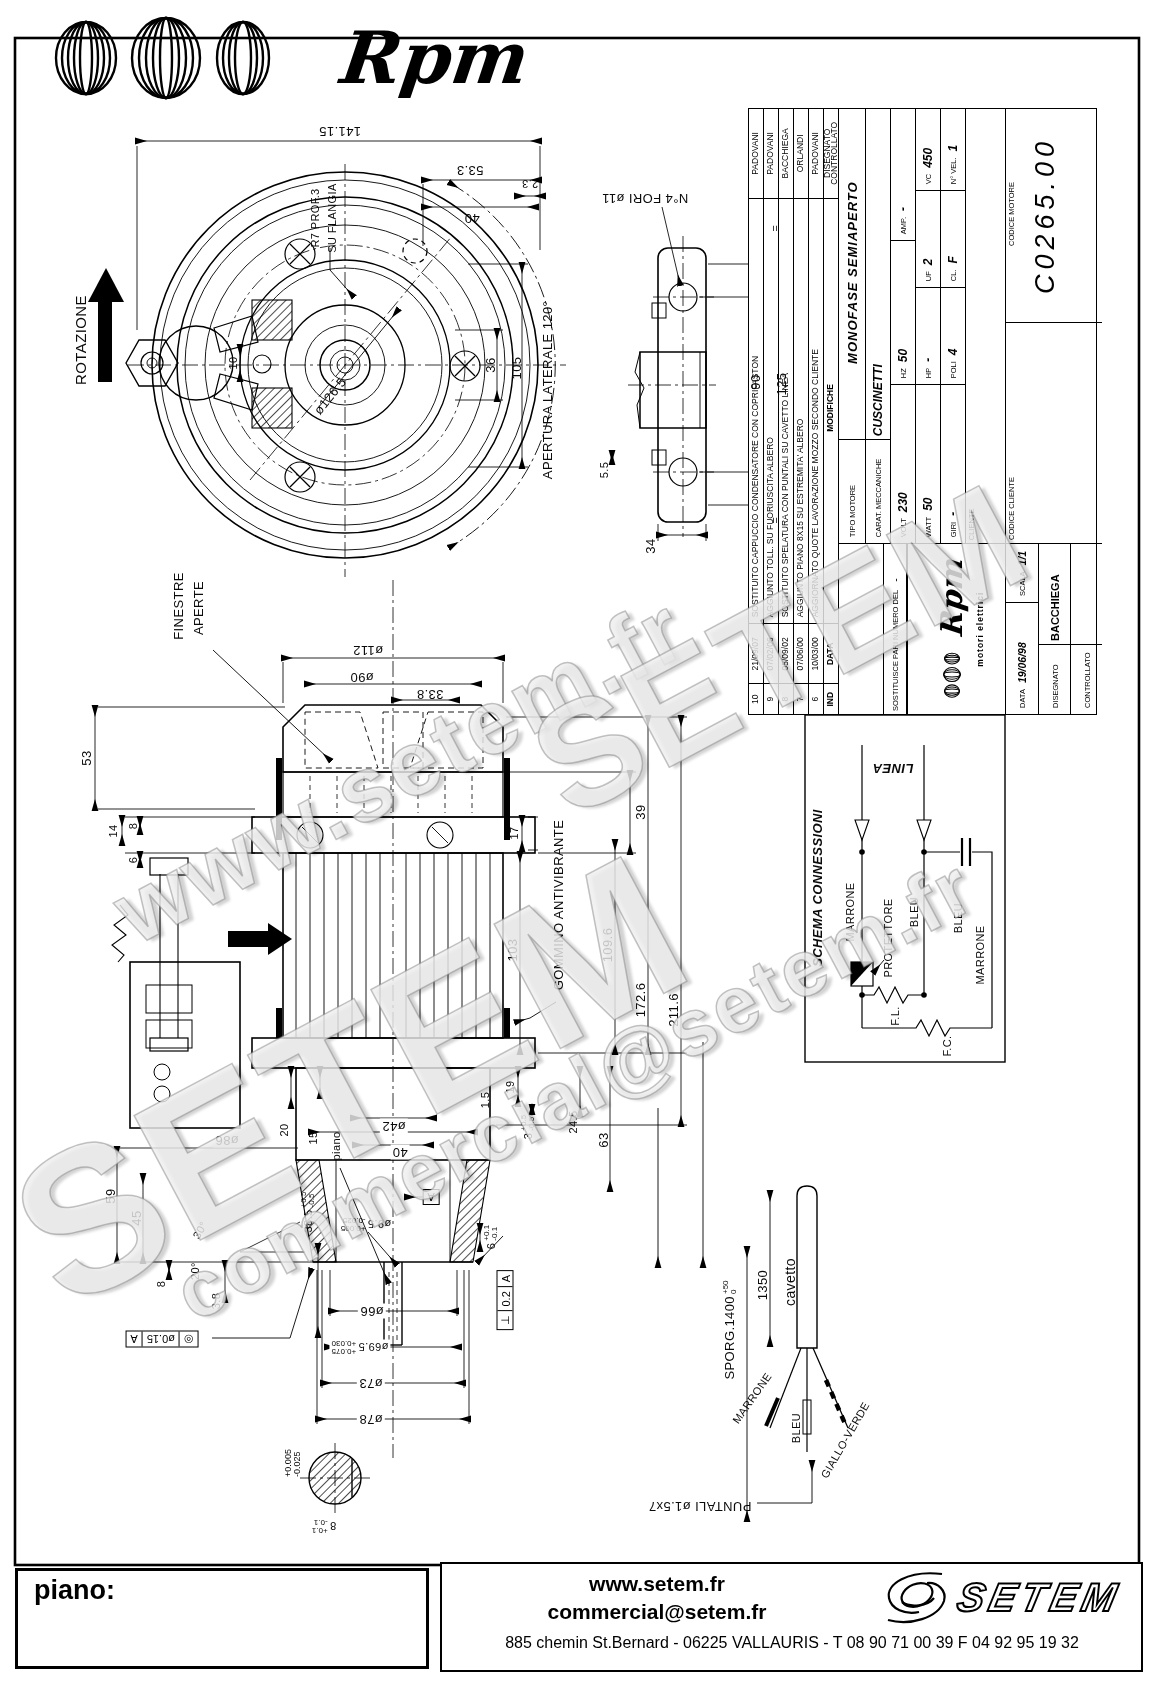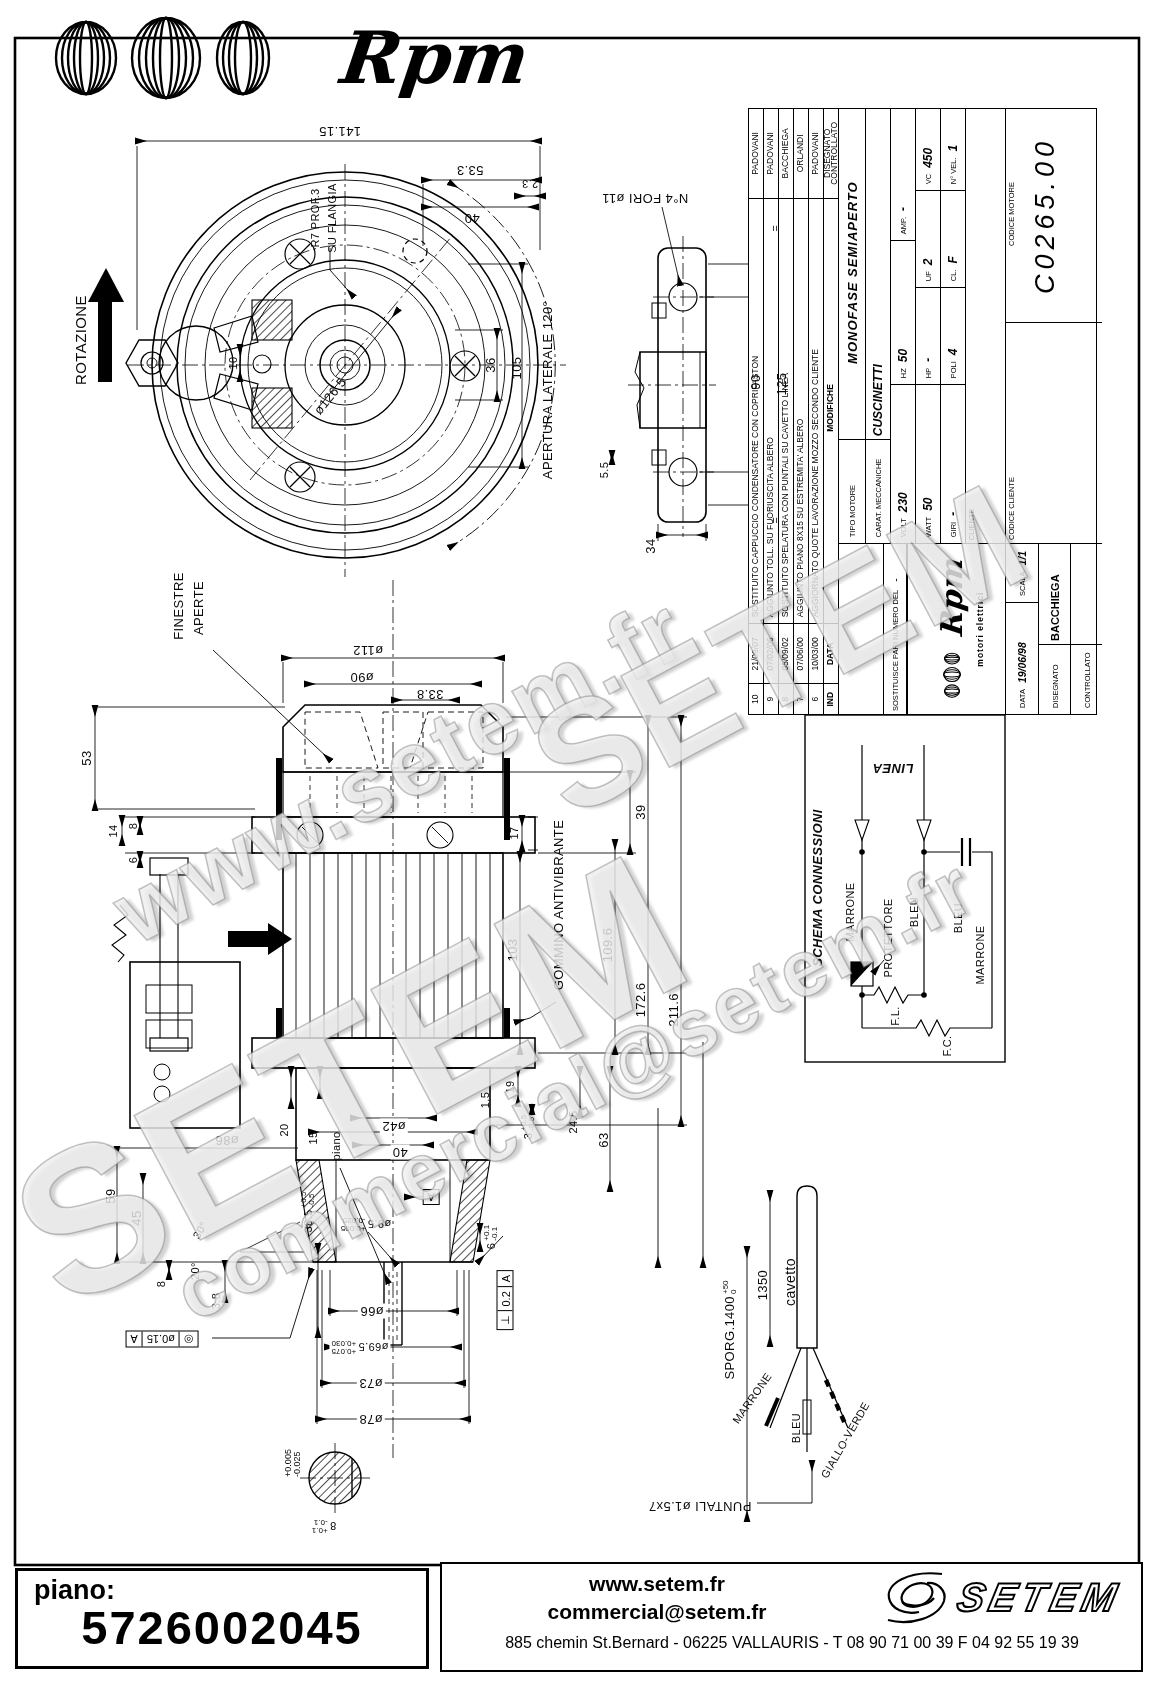--- a/index.html
+++ b/index.html
@@ -735,27 +735,26 @@
   </div>
 </div>
 
 <div class="wm" style="left:400px;top:770px;font-size:92px;">www.setem.fr</div>
 <div class="wm" style="left:780px;top:650px;font-size:150px;">SETEM</div>
 <div class="wm" style="left:350px;top:1080px;font-size:205px;">SETEM</div>
 <div class="wm" style="left:575px;top:1090px;font-size:80px;">commercial@setem.fr</div>
 
 <div class="codebox">
   <div class="cl1">piano:</div>
-  <div class="cl2">5726002045</div>
 </div>
 
 <div class="infobox">
   <div class="site">www.setem.fr</div>
   <div class="mail">commercial@setem.fr</div>
-  <div class="addr">885 chemin St.Bernard  -  06225 VALLAURIS  -  T 08 90 71 00 39   F 04 92 55 19 39</div>
+  <div class="addr">885 chemin St.Bernard  -  06225 VALLAURIS  -  T 08 90 71 00 39   F 04 92 95 19 32</div>
   <div class="setemlogo">
     <svg width="72" height="58" viewBox="0 0 72 58">
       <g stroke="#000" fill="none" stroke-width="2.2">
         <path d="M62,6 C28,2 6,16 9,30 C11,41 25,47 39,44"></path>
         <path d="M8,52 C30,58 58,50 64,33 C67,23 58,14 47,15"></path>
         <ellipse cx="37" cy="27" rx="16" ry="11" transform="rotate(-22 37 27)"></ellipse>
         <path d="M22,34 C30,40 48,38 54,30"></path>
       </g>
     </svg>
     <span class="setemtxt">SETEM</span>

